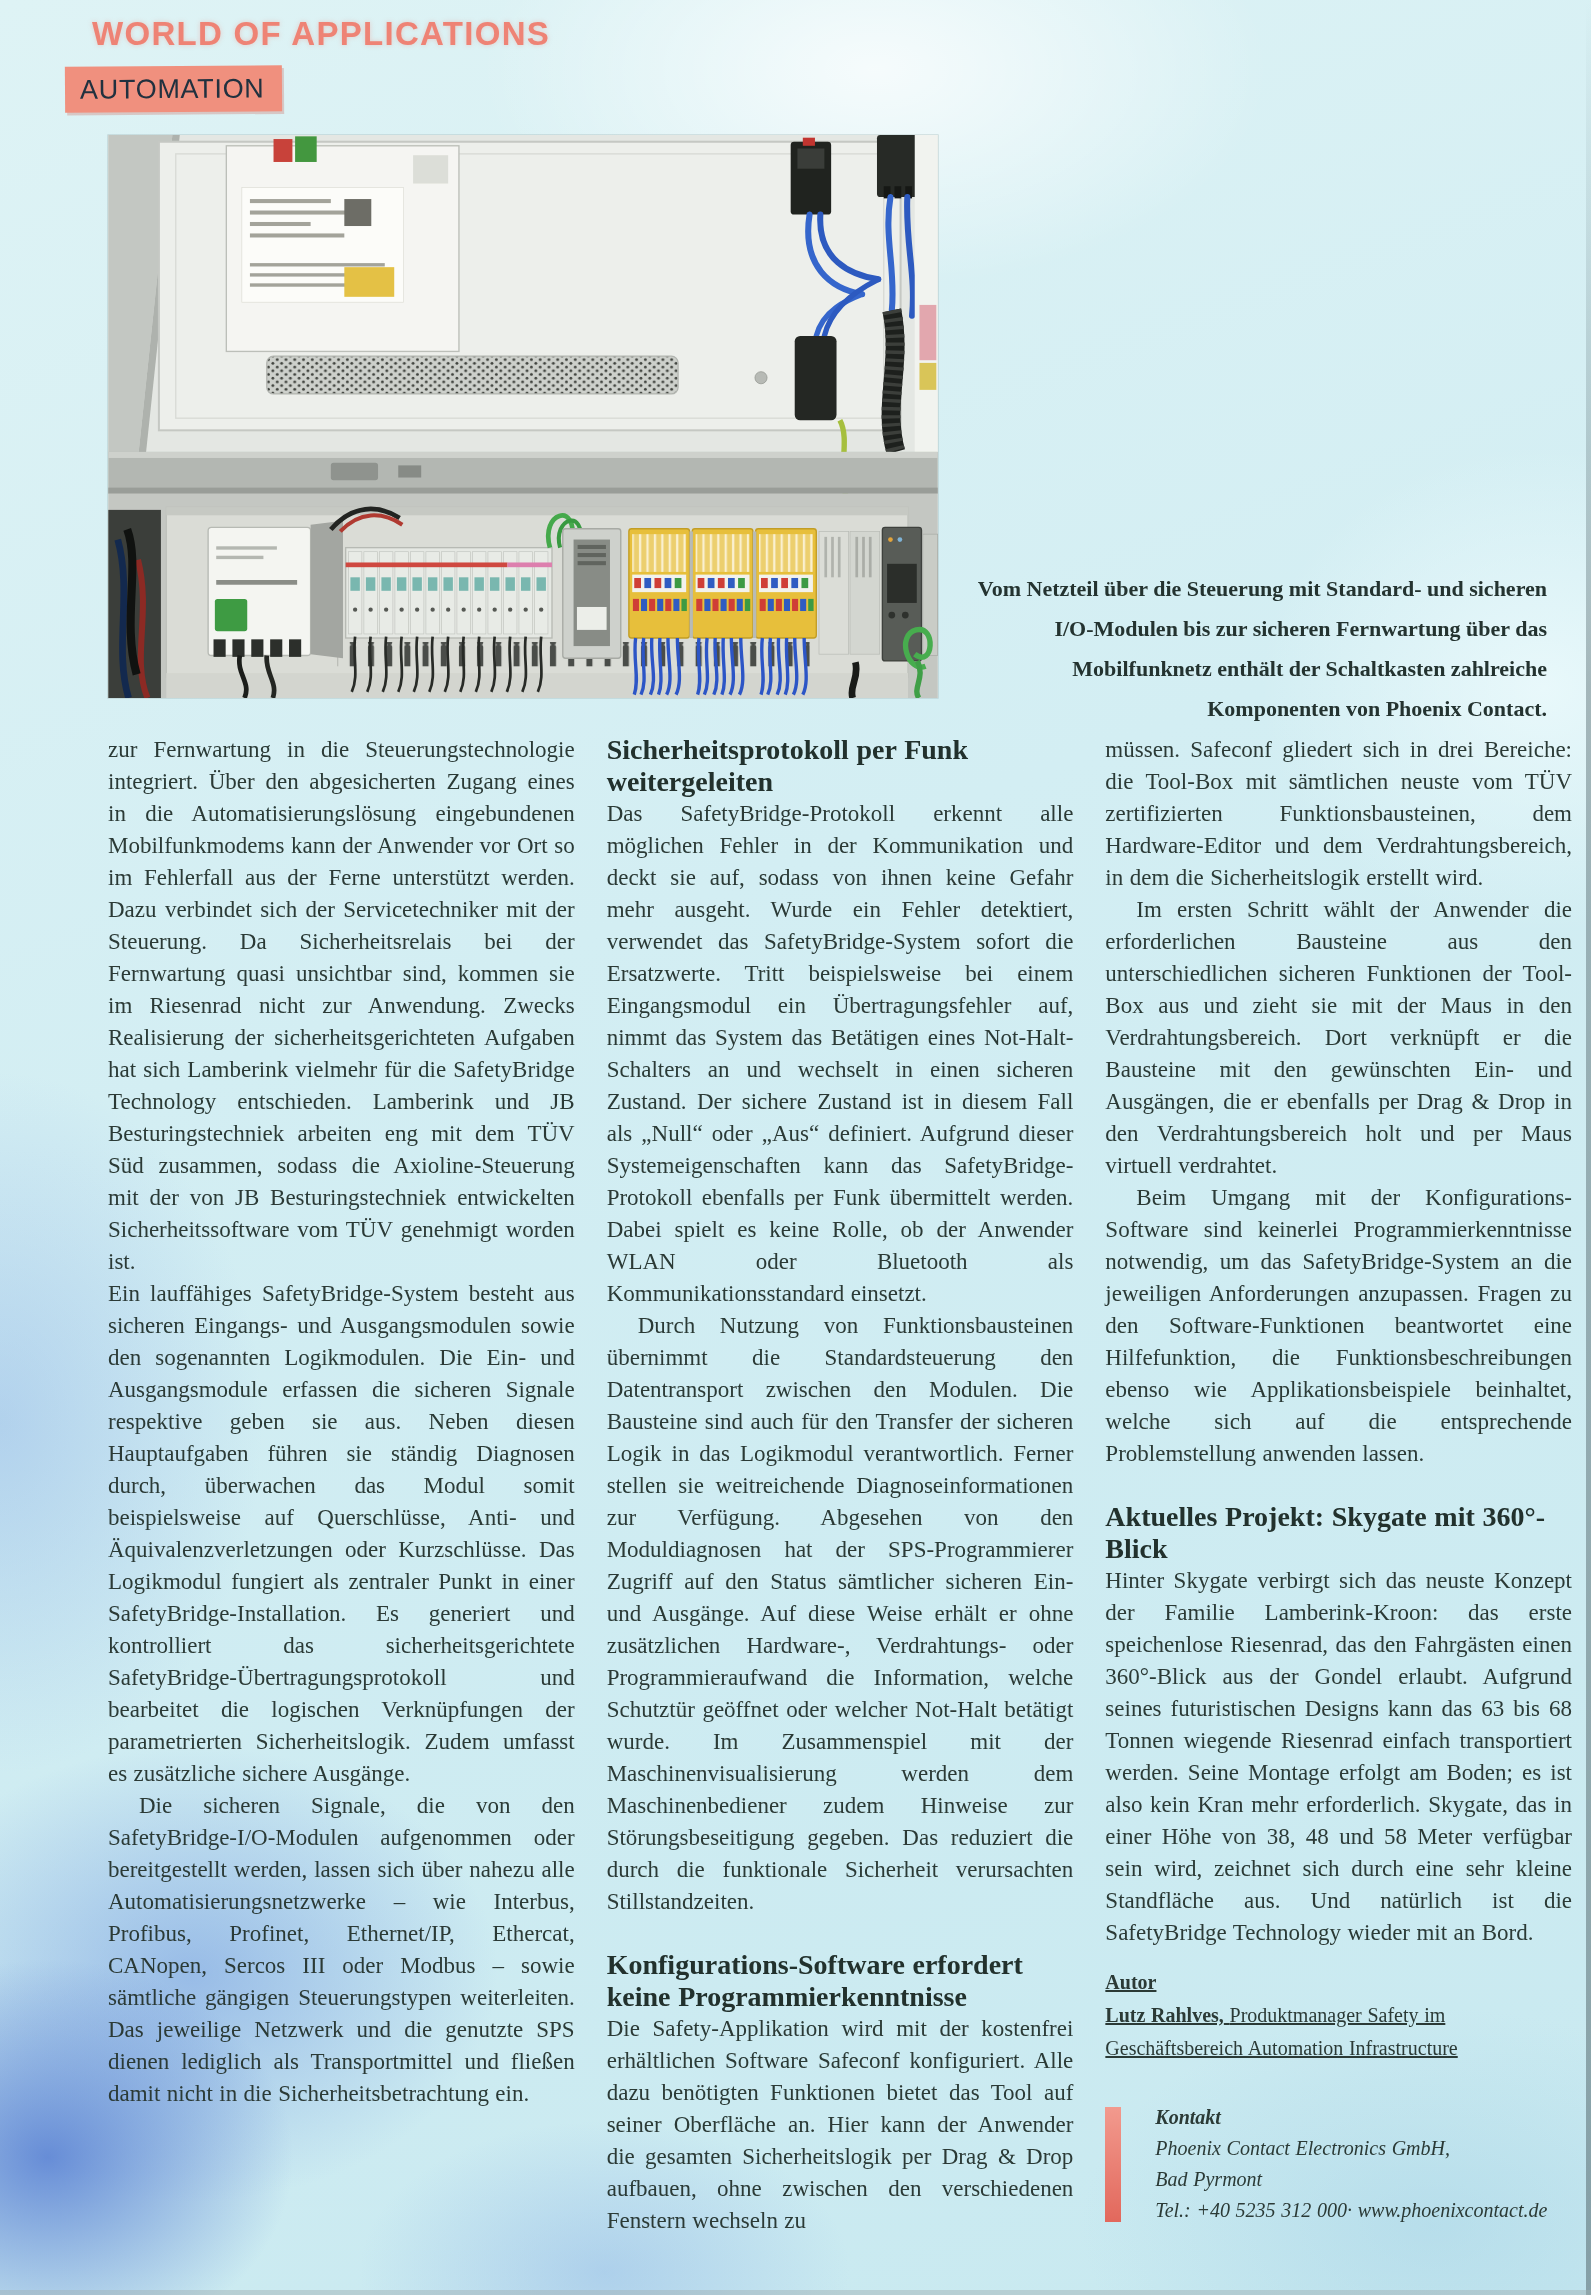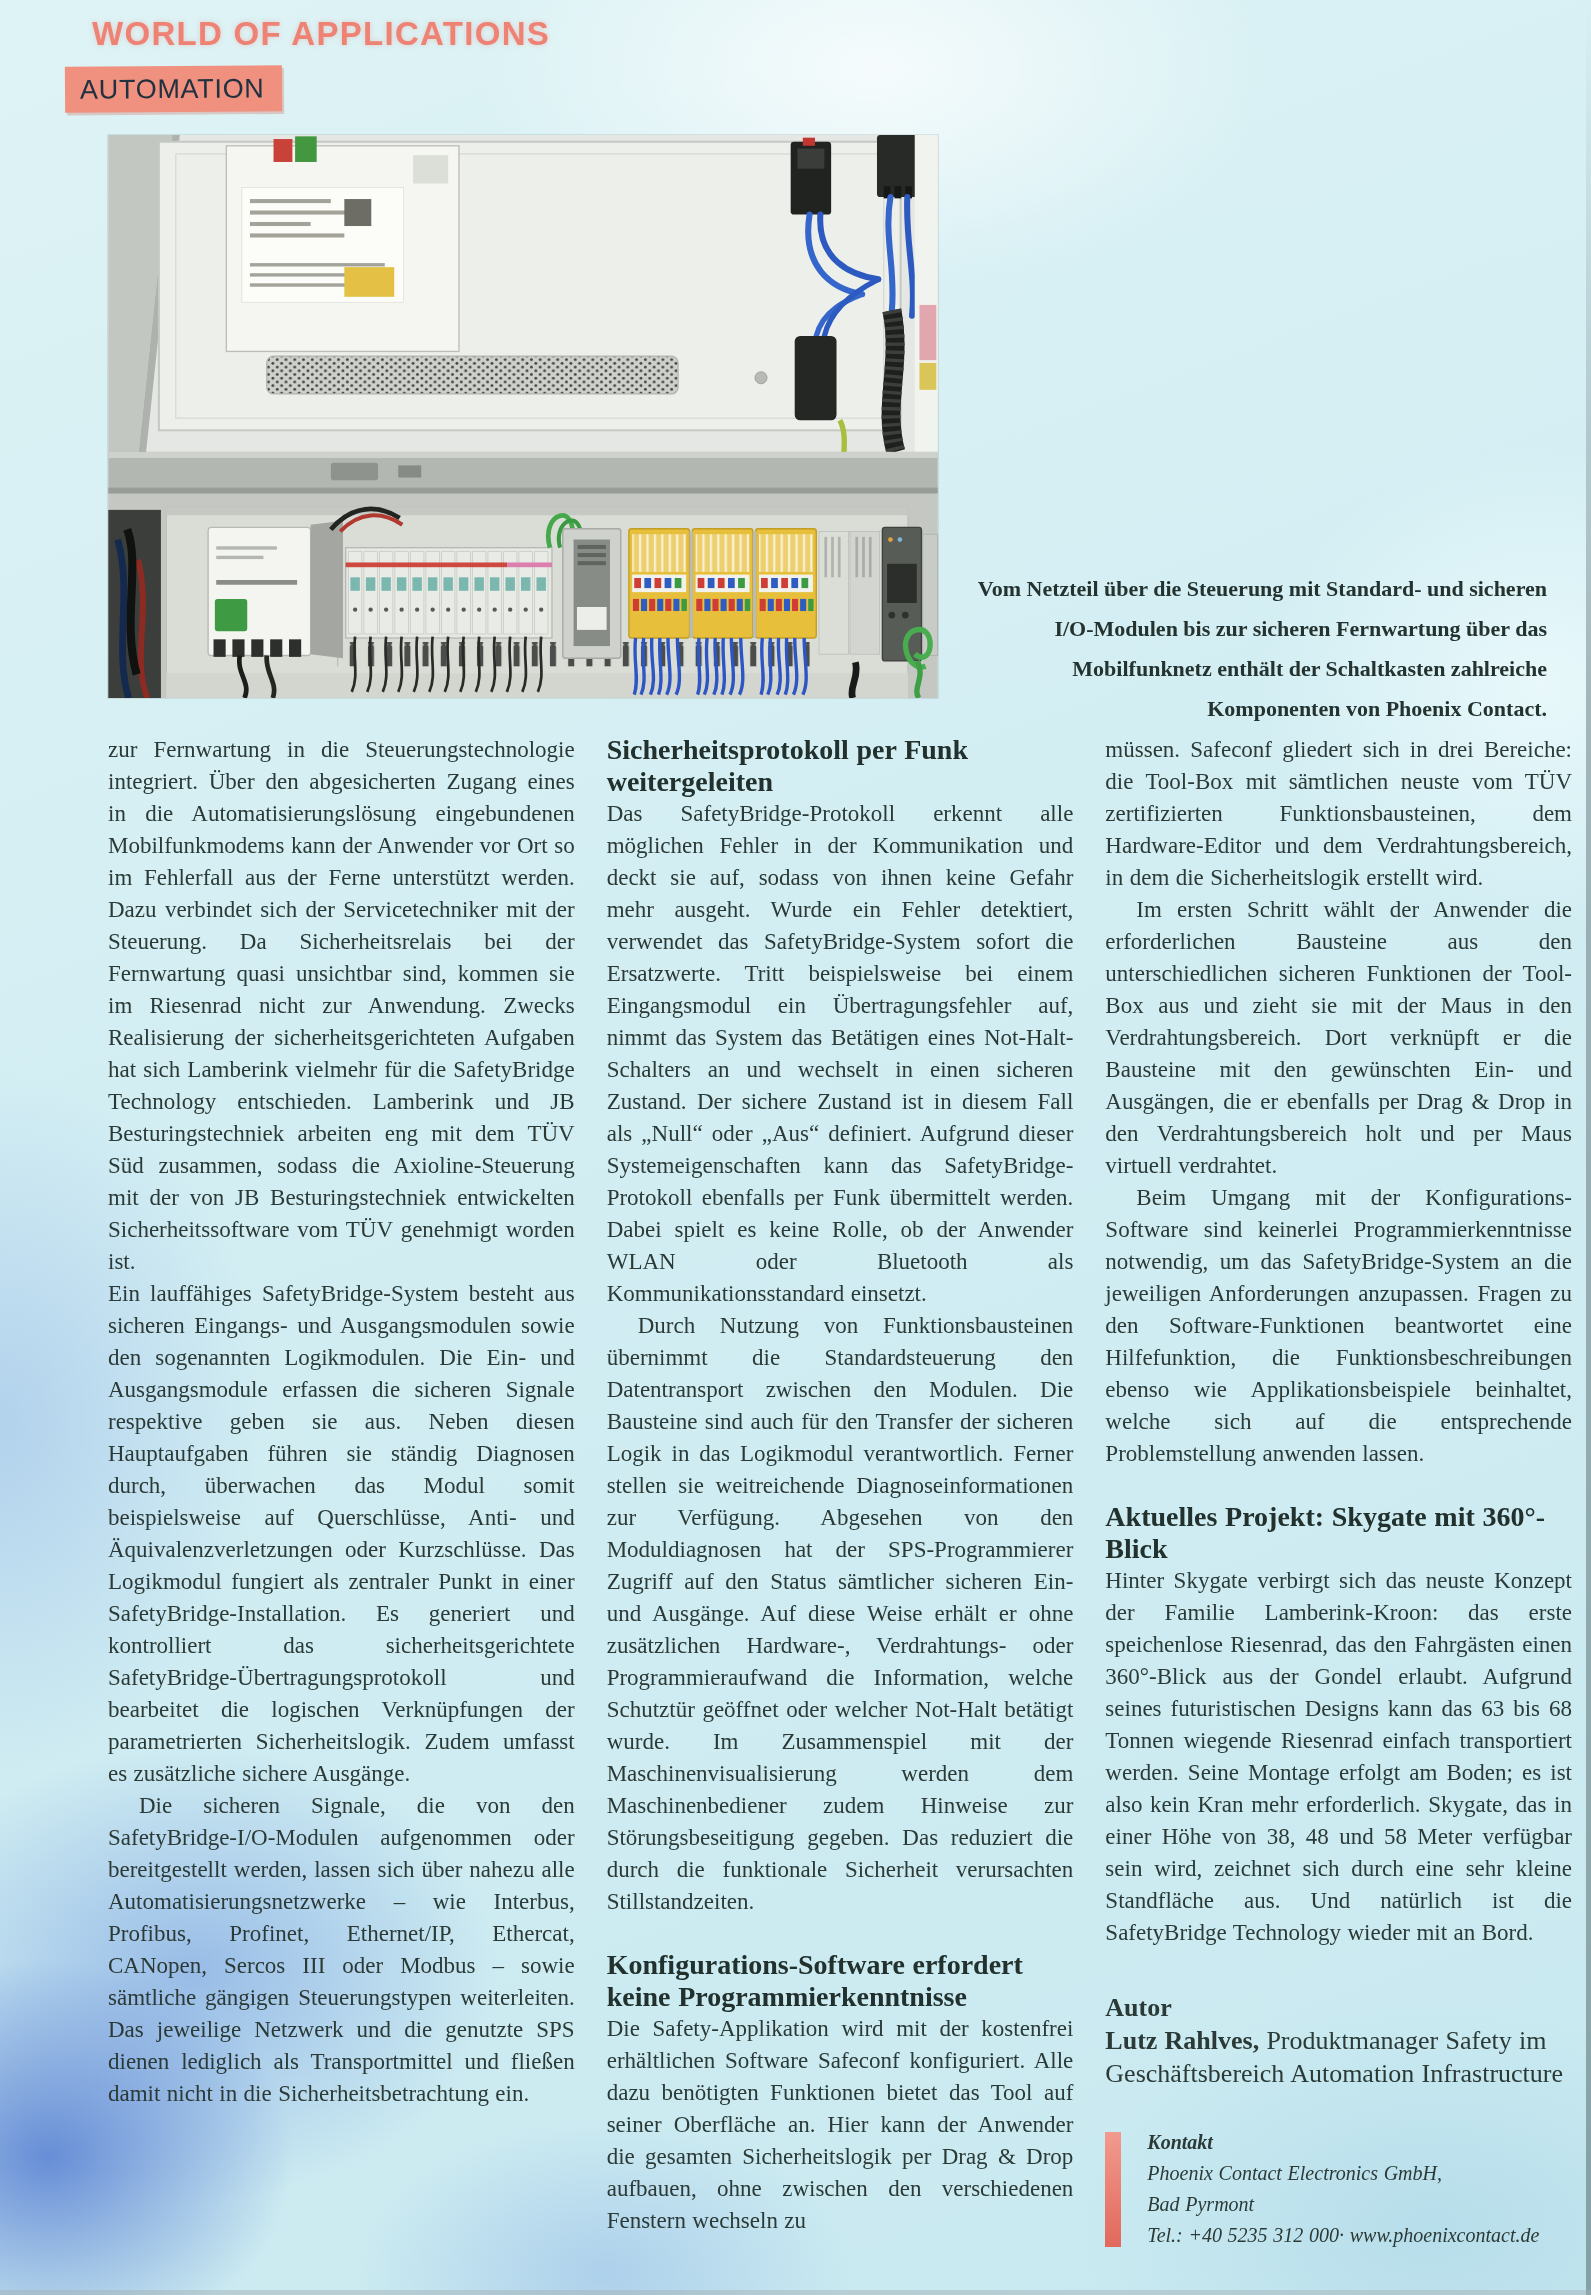--- a/index.html
+++ b/index.html
@@ -34,29 +34,29 @@
     font-weight:bold;font-size:22px;line-height:40px;color:#243330;text-align:right;}
 
   .columns{position:absolute;left:108px;top:734px;width:1464px;display:flex;gap:32px;}
   .col{width:472px;text-align:justify;font-size:23px;line-height:32px;
     hyphens:auto;-webkit-hyphens:auto;word-spacing:0.7px;}
   .para{margin:0;}
   .para.indent{text-indent:31px;}
   .bhead{font-size:28px;line-height:32px;font-weight:bold;margin:31px 0 0 0;color:#22312d;text-align:left;}
   .col > :first-child{margin-top:0;}
 
-  .author{margin-top:42px;text-align:left;font-size:26px;line-height:33px;}
+  .author{margin-top:17px;text-align:left;font-size:20px;line-height:33px;text-decoration:underline;}
   .author-label{font-weight:bold;}
   .author-line{margin:0;}
   .author-name{font-weight:bold;}
 
   .kontakt{margin-top:37px;display:flex;}
   .kontakt-bar{width:16px;height:115px;background:linear-gradient(#f29a8e,#e2685c);
     margin-right:26px;margin-top:5.4px;flex:none;}
-  .kontakt-text{font-style:italic;font-size:20px;line-height:31px;text-align:left;white-space:nowrap;}
+  .kontakt-text{font-style:italic;font-size:20px;line-height:31px;text-align:left;white-space:nowrap;margin-left:8px;}
   .kontakt-label{font-weight:bold;}
 </style>
 </head>
 <body>
 
 <header>
   <div class="masthead">WORLD OF APPLICATIONS</div>
   <div class="section-tag">
     <span>AUTOMATION</span>
   </div>

